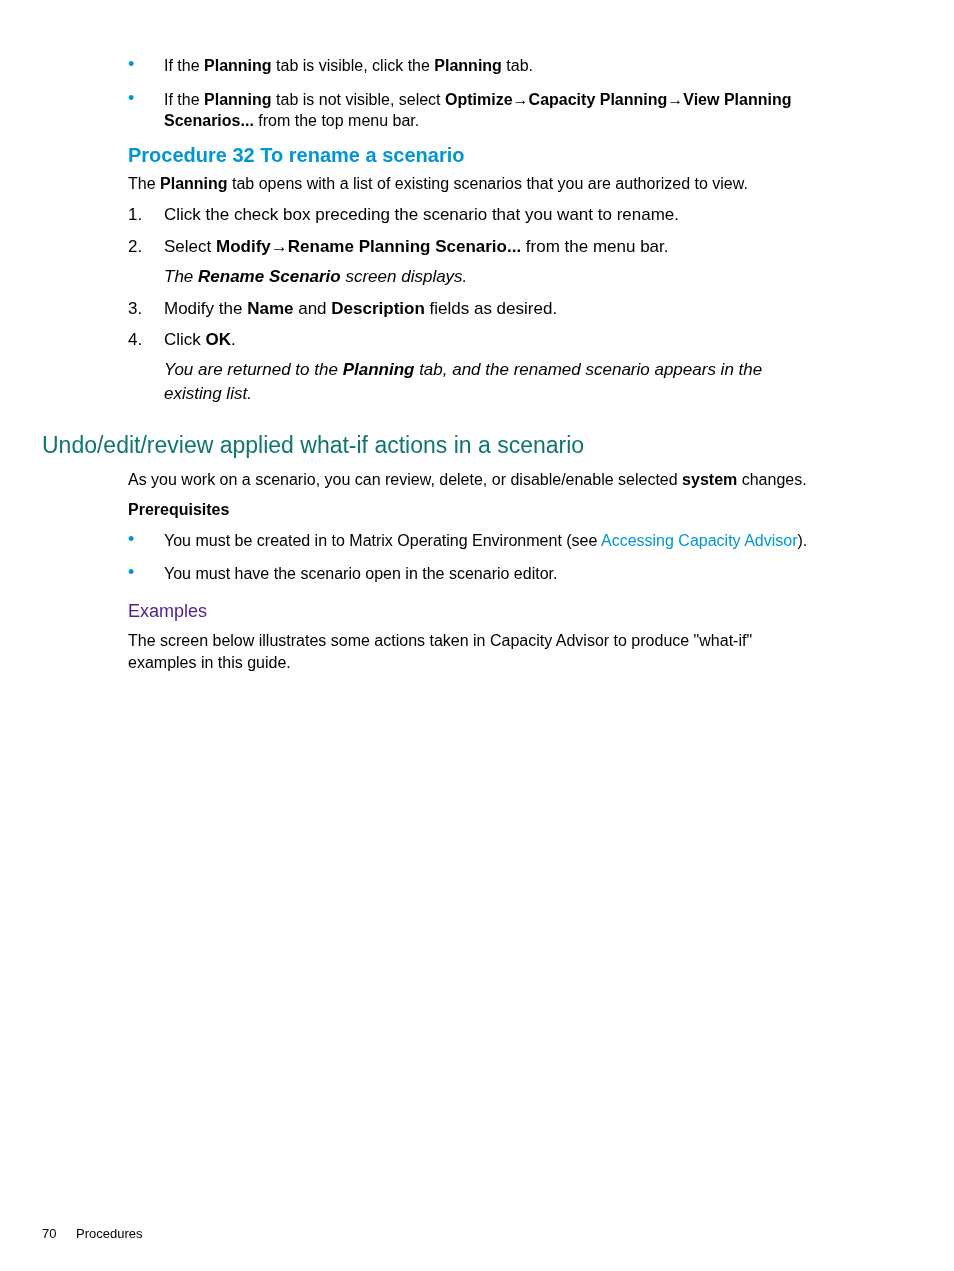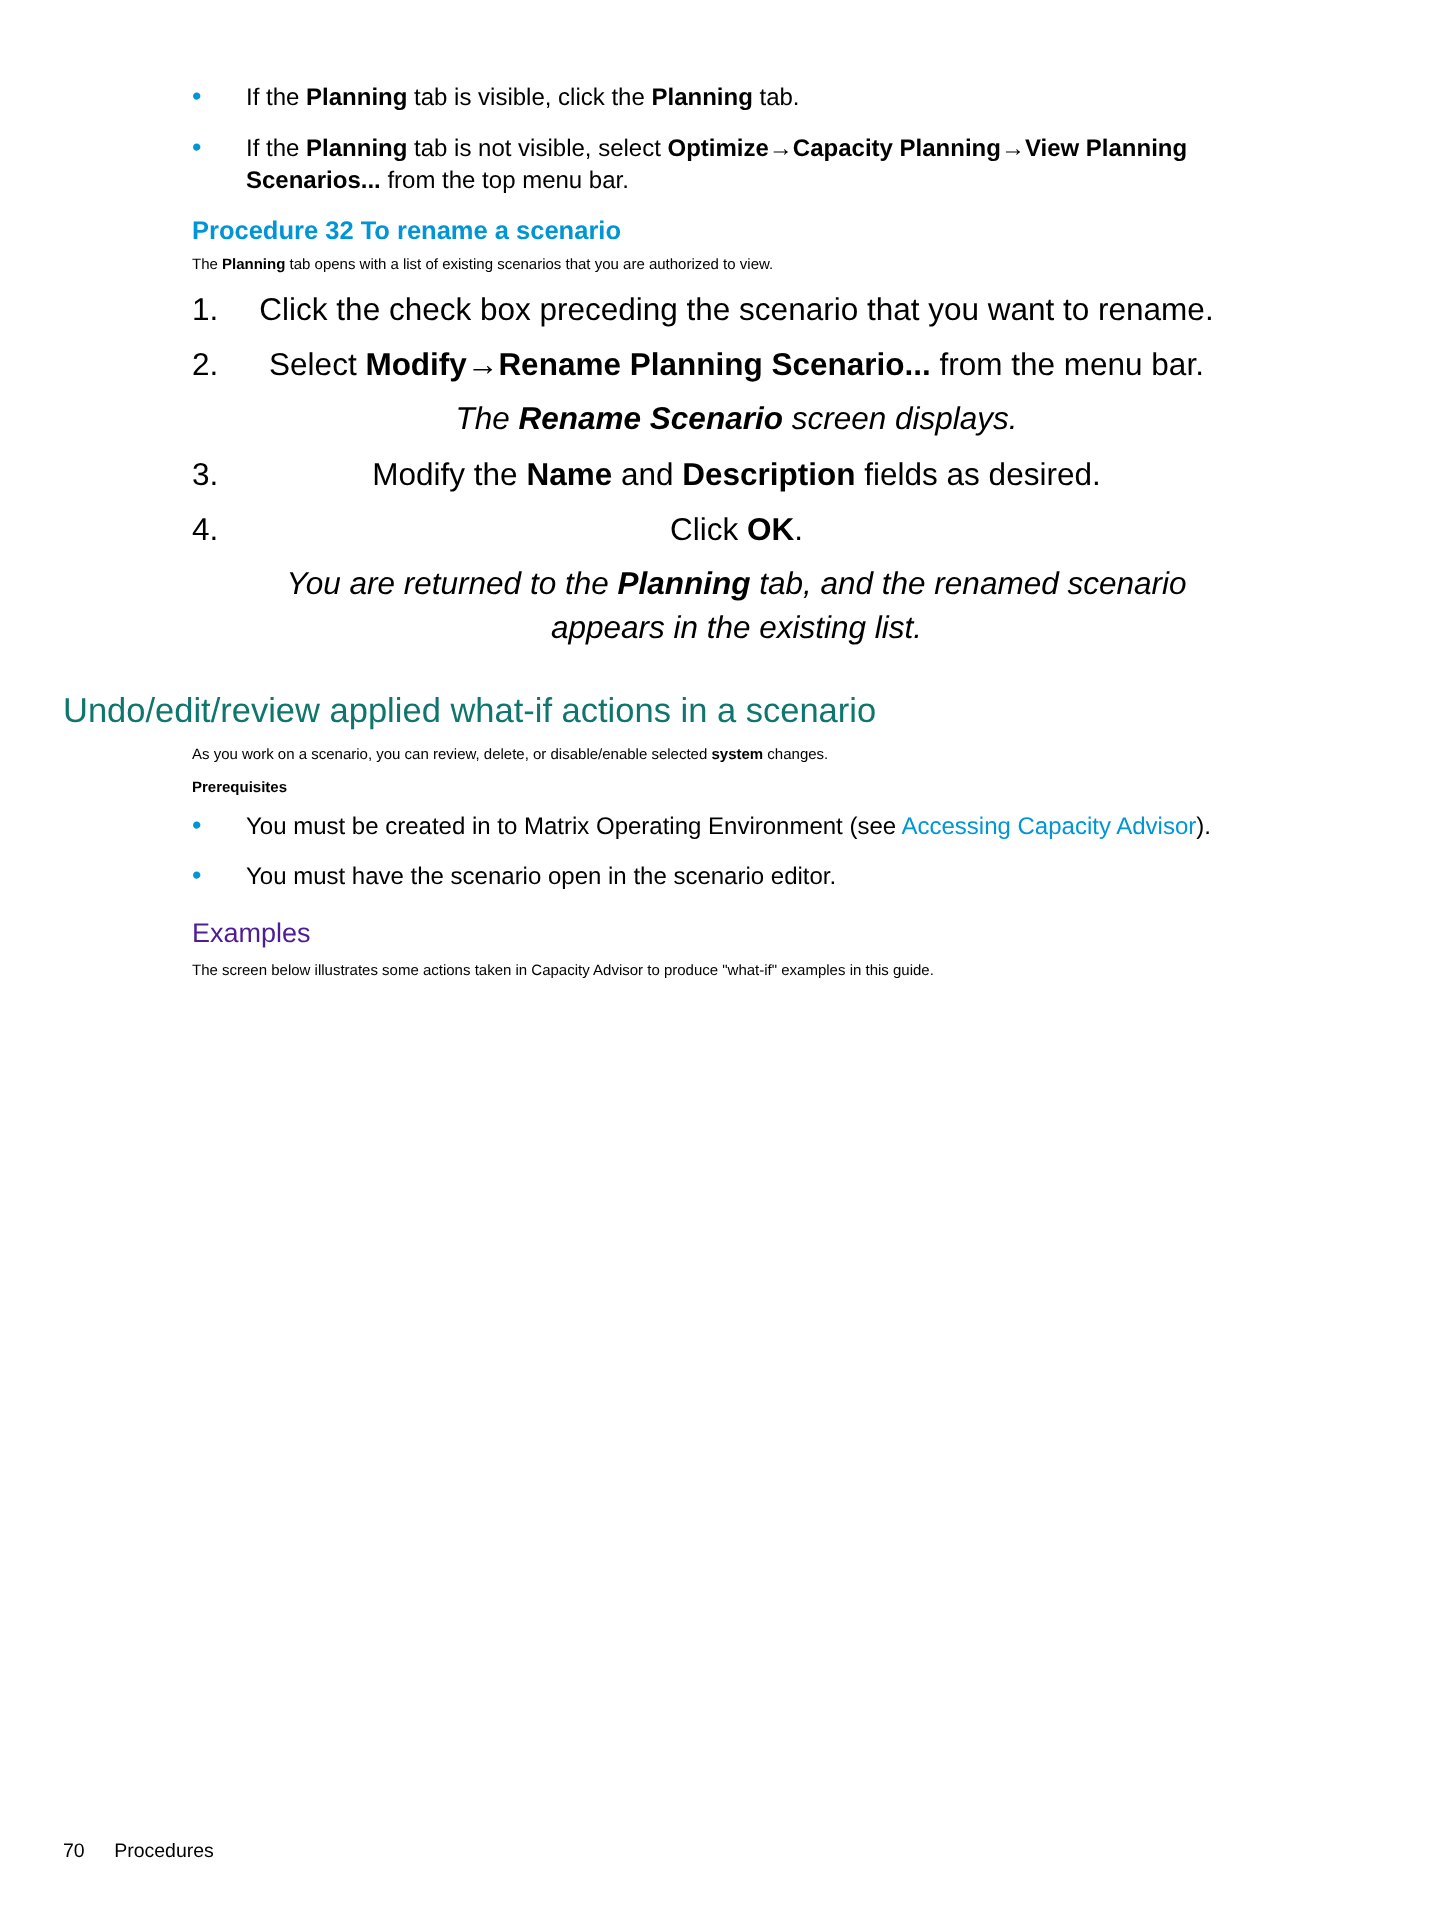--- a/index.html
+++ b/index.html
@@ -48,42 +48,41 @@
   ol.num {
     list-style: none;
     margin: 0;
     padding: 0;
     counter-reset: item;
   }
   ol.num > li {
     position: relative;
     padding-left: 36px;
     margin-bottom: 8px;
-    font-size: 21px;
+    font-size: 17px;
     line-height: 1.4;
     counter-increment: item;
-    text-align: center;
   }
   ol.num > li::before {
     content: counter(item) ".";
     position: absolute;
     left: 0;
     top: 0;
   }
   .b { font-weight: bold; }
   .arrow { font-family: Arial; }
   .proc-title {
     color: #0096d6;
     font-weight: bold;
-    font-size: 17px;
+    font-size: 20px;
     margin-top: 4px;
     margin-bottom: 6px;
   }
   .para {
-    font-size: 10px;
+    font-size: 16px;
     line-height: 1.4;
     margin-bottom: 8px;
   }
   .indent-sub {
     margin-top: 6px;
     font-style: italic;
   }
   h2.section {
     font-size: 23px;
     font-weight: normal;

